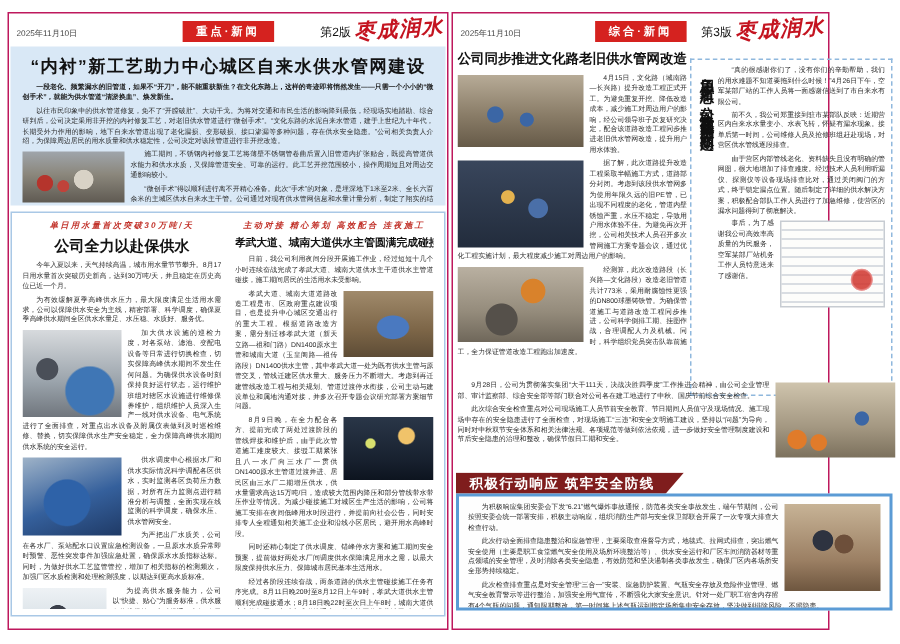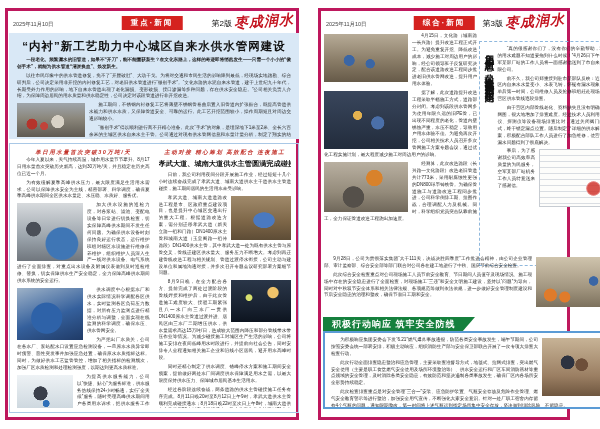--- a/index.html
+++ b/index.html
@@ -1,23 +1,23 @@
 <!DOCTYPE html>
 <html><head>
 <meta charset="utf-8">
 <style>
   html,body{margin:0;padding:0;}
   body{
     width:600px;height:429px;background:#ffffff;
     font-family:"Liberation Sans",sans-serif;color:#222;overflow:hidden;
   }
   .canvas{position:relative;width:600px;height:429px;background:#fff;}
-  .page{position:absolute;top:8px;height:412px;background:#fff;border:3px solid #be185d;box-sizing:border-box;}
+  .page{position:absolute;top:8px;height:412px;background:#fff;border:1px solid #be185d;box-sizing:border-box;}
   #page-left{left:5px;width:294px;}
-  #page-right{left:318px;width:252px;}
+  #page-right{left:301px;width:252px;}
 
   
   .ph{position:relative;height:22px;}
   .ph-date{position:absolute;left:5px;top:10px;font-size:5.5px;color:#444;}
   .ph-section{position:absolute;left:50%;transform:translateX(-50%);top:5px;
     background:#d5221f;color:#fff;font-size:7.5px;font-weight:bold;
     padding:2px 9px;letter-spacing:2px;white-space:nowrap;}
   .ph-pageno{position:absolute;right:64px;top:7px;font-size:8px;font-weight:normal;color:#111;white-space:nowrap;}
   .ph-masthead{position:absolute;right:2px;top:2px;font-size:14px;color:#c41420;
     font-family:"DejaVu Serif",serif;font-style:italic;font-weight:bold;
@@ -101,21 +101,21 @@
   .r-main{position:absolute;left:3px;top:22px;width:153px;height:222px;overflow:hidden;}
   .r-main .art-title{font-size:9px;text-align:left;margin:2px 0 3px;}
   .sidebar{position:absolute;left:158px;top:30px;width:135px;height:225px;
     border:1px dashed #8fb8dd;box-sizing:border-box;padding:4px;display:flex;gap:3px;overflow:hidden;}
   .sb-title{writing-mode:vertical-rl;text-orientation:upright;
     font-size:9.5px;font-weight:bold;color:#111;letter-spacing:1.5px;line-height:1.1;flex:none;}
   .sb-body{flex:1;overflow:hidden;}
   .r-art2{position:absolute;left:3px;top:245px;width:292px;height:72px;overflow:hidden;}
   .r-art2 .art-title{font-size:10px;text-align:left;letter-spacing:1px;margin:0 0 3px;}
   .r-banner{position:absolute;left:2px;top:306px;width:152px;height:15px;
-    background:#15803d;color:#fff;font-size:9px;font-weight:bold;
+    background:#7f1d1d;color:#fff;font-size:9px;font-weight:bold;
     line-height:15px;padding-left:9px;letter-spacing:1px;box-sizing:border-box;
     clip-path:polygon(0 0,100% 0,calc(100% - 13px) 100%,0 100%);white-space:nowrap;}
   .r-art3-box{position:absolute;left:2px;top:320px;width:291px;height:78px;
     border:2px solid #5b9bd5;box-sizing:border-box;padding:4px 6px;overflow:hidden;background:#fefefe;}
 </style>
 </head>
 <body>
 
 <div class="canvas">
 
@@ -132,20 +132,21 @@
       <p class="body lede">一段老化、频繁漏水的旧管道，如果不“开刀”，能不能重获新生？在文化东路上，这样的奇迹即将悄然发生——只需一个小小的“微创手术”，就能为供水管道“清淤换血”、焕发新生。</p>
       <p class="body">以往市民印象中的供水管道修复，免不了“开膛破肚”、大动干戈。为将对交通和市民生活的影响降到最低，经现场实地踏勘、综合研判后，公司决定采用非开挖的内衬修复工艺，对老旧供水管道进行“微创手术”。“文化东路的水泥自来水管道，建于上世纪九十年代，长期受外力作用的影响，地下自来水管道出现了老化漏损、变形破损、接口渗漏等多种问题，存在供水安全隐患。”公司相关负责人介绍，为保障周边居民的用水质量和供水稳定性，公司决定对该段管道进行非开挖改造。</p>
       <div class="photo ph-crew-board f-l" style="width:68px;height:34px;"></div>
       <p class="body">施工期间，不锈钢内衬修复工艺将薄壁不锈钢管卷曲后置入旧管道内扩张贴合，既提高管道供水能力和供水水质，又保障管道安全、可靠的运行。此工艺开挖范围较小，操作周期短且对周边交通影响较小。</p>
       <p class="body">“微创手术”得以顺利进行离不开精心准备。此次“手术”的对象，是埋深地下1米至2米、全长六百余米的主城区供水自来水主干管。公司通过对现有供水管网信息和水量计量分析，制定了翔实的结构性用水调度方案，并利用近年来逐步打造的DMA分区计量系统，实现辖区供水的精细化管理。通过梳理计量、精准调度，此次内衬修复工程对文化路周边供水未产生影响。</p>
     </div>
 
     <div class="lb-box">
       <div class="lb-col">
         <div class="kicker">单日用水量首次突破30万吨/天</div>
+        <div class="art-title">公司全力以赴保供水</div>
         <p class="body">今年入夏以来，天气持续高温，城市用水量节节攀升。8月17日用水量首次突破历史新高，达到30万吨/天，并且稳定在历史高位已近一个月。</p>
         <p class="body">为有效缓解夏季高峰供水压力，最大限度满足生活用水需求，公司以保障供水安全为主线，精密部署、科学调度，确保夏季高峰供水期间全区供水水量足、水压稳、水质好、服务优。</p>
         <div class="photo ph-pump-room f-l" style="width:66px;height:58px;"></div>
         <p class="body">加大供水设施的巡检力度，对各泵站、滤池、变配电设备等日常进行切换检查，切实保障高峰供水期间不发生任何问题。为确保供水设备时刻保持良好运行状态，运行维护班组对辖区水设施进行维修保养维护，组织维护人员深入生产一线对供水设备、电气系统进行了全面排查，对重点出水设备及附属仪表做到及时巡检维修、替换，切实保障供水生产安全稳定，全力保障高峰供水期间供水系统的安全运行。</p>
         <div class="photo ph-pump-close f-l" style="width:66px;height:52px;"></div>
         <p class="body">供水调度中心根据水厂和供水实际情况科学调配各区供水，实时监测各区负荷压力数据，对所有压力监测点进行精准分析与调整，全面实现在线监测的科学调度，确保水压、供水管网安全。</p>
         <p class="body">为严把出厂水质关，公司在各水厂、泵站配水口设置应急检测设备，一旦原水水质异常即时预警、恶性突发事件加强应急处置，确保原水水质指标达标。同时，为做好供水工艺监管管控，增加了相关指标的检测频次，加强厂区水质检测和处理检测强度，以期达到更高水质标准。</p>
         <div class="photo ph-lab f-l" style="width:56px;height:46px;"></div>
         <p class="body">为提高供水服务能力，公司以“快捷、贴心”为服务标准，供水服务热线保持24小时畅通，实行“全天候”服务，随时受理高峰供水期间用户各类用水诉求，把供水服务工作与民生需求紧密结合。</p>
       </div>
@@ -165,20 +166,21 @@
 
   <div class="page" id="page-right">
     <div class="ph">
       <span class="ph-date">2025年11月10日</span>
       <span class="ph-section">综合·新闻</span>
       <span class="ph-pageno">第3版</span>
       <span class="ph-masthead">枣成润水</span>
     </div>
 
     <div class="r-main">
+      <div class="art-title">公司同步推进文化路老旧供水管网改造</div>
       <div class="photo ph-dig-day f-l" style="width:84px;height:48px;"></div>
       <p class="body">4月15日，文化路（城南路—长兴路）提升改造工程正式开工。为避免重复开挖、降低改造成本，减少施工对周边用户的影响，经公司领导班子反复研究决定，配合该道路改造工程同步推进老旧供水管网改造，提升用户用水体验。</p>
       <div class="photo ph-dig-night f-l" style="width:84px;height:58px;"></div>
       <p class="body">据了解，此次道路提升改造工程采取半幅施工方式，道路部分封闭。考虑到该段供水管网多为使用年限久远的旧PE管，已出现不同程度的老化，管道内壁锈蚀严重，水压不稳定，导致用户用水体验不佳。为避免再次开挖，公司相关技术人员召开多次管网施工方案专题会议，通过优化工程实施计划，最大程度减少施工对周边用户的影响。</p>
       <div class="photo ph-excavator f-l" style="width:84px;height:50px;"></div>
       <p class="body">经测算，此次改造路段（长兴路—文化路段）改造老旧管道共计773米，采用耐腐蚀性更强的DN800球墨铸铁管。为确保管道施工与道路改造工程同步推进，公司科学倒排工期、挂图作战，合理调配人力及机械。同时，科学组织党员突击队靠前施工，全力保证管道改造工程跑出加速度。</p>
     </div>
 
     <div class="sidebar">
       <div class="sb-title">急用户之所急！公司快速高效解决用户用水问题</div>

